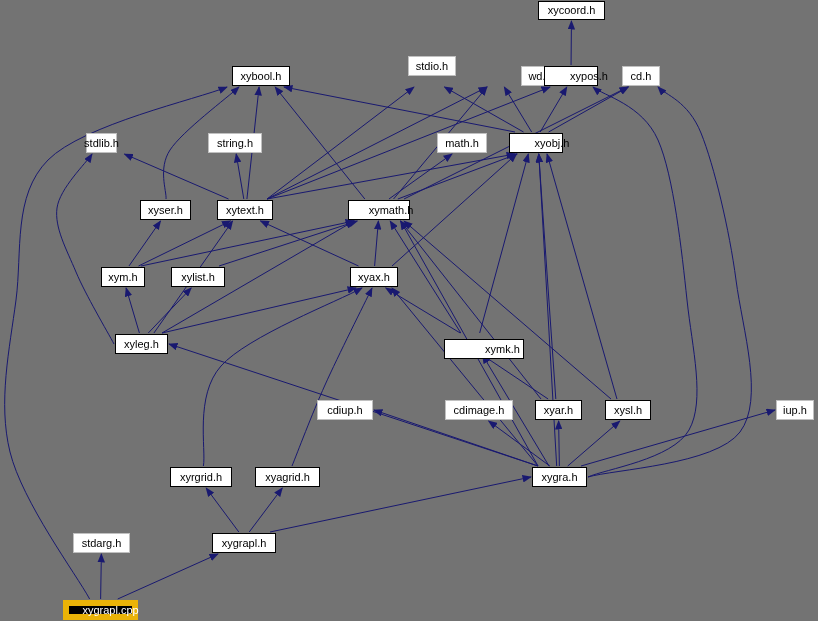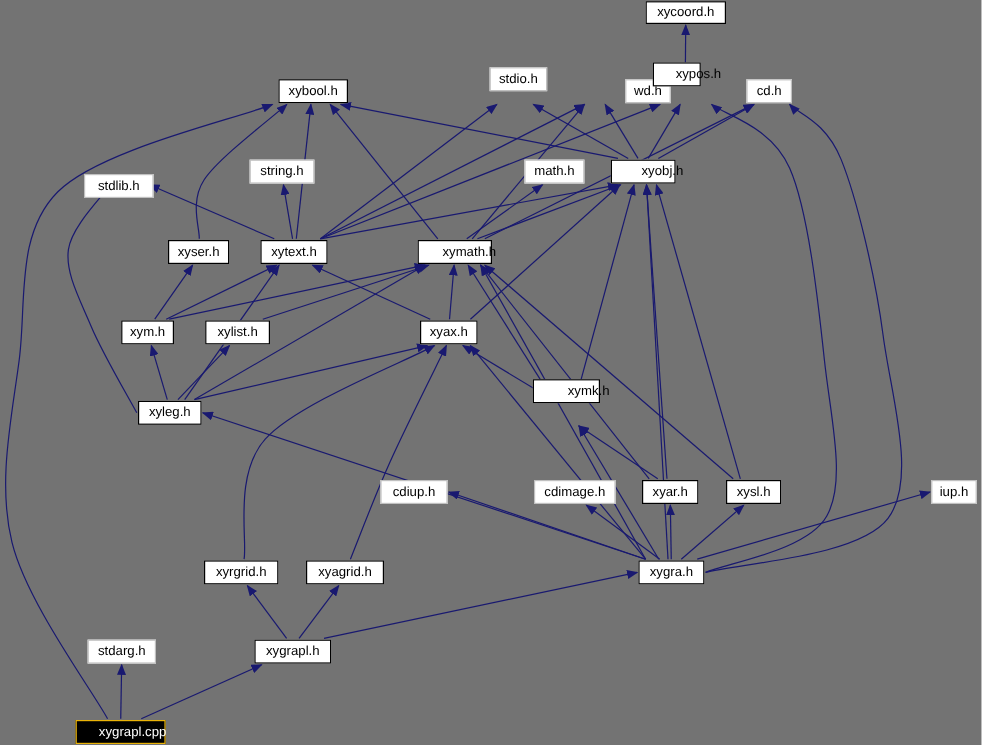--- a/index.html
+++ b/index.html
@@ -15,21 +15,21 @@
     position:absolute;
     box-sizing:border-box;
     display:flex;align-items:center;justify-content:center;
     font-size:11px;line-height:11px;
     background:#ffffff;color:#000000;
     white-space:nowrap;
     z-index:2;
   }
   .node.internal{border:1px solid #000000;}
   .node.external{border:1px solid #c0c0c0;}
-  .node.root{border:1px solid #eab308;background:#000000;color:#ffffff;padding-left:20px;}
+  .node.root{border:6px solid #eab308;background:#000000;color:#ffffff;padding-left:20px;}
 </style>
 </head>
 <body>
 
 <div class="canvas">
   <svg id="edge-layer" xmlns="http://www.w3.org/2000/svg">
     <defs>
       <marker id="arrow" viewBox="0 0 10 8" refX="9" refY="4" markerWidth="9.5" markerHeight="7.5" orient="auto">
         <path d="M0,0 L10,4 L0,8 Z" fill="#191970"></path>
       </marker>
@@ -95,34 +95,34 @@
         <path d="M100.62,599 L101.38,554" fill="none" stroke="#191970" stroke-width="1" marker-end="url(#arrow)"></path>
         <path d="M117.72,599 L218,554" fill="none" stroke="#191970" stroke-width="1" marker-end="url(#arrow)"></path>
         <path d="M89.64,599 C76.36666666666667,574.5 22.273333333333333,501.8333333333333 10,452 C-2.2733333333333334,402.1666666666667 9.666666666666668,348.6666666666667 16,300 C22.333333333333332,251.33333333333334 12.833333333333336,195.5 48,160 C83.16666666666666,124.5 197.16666666666666,99.16666666666667 227,87" fill="none" stroke="#191970" stroke-width="1" marker-end="url(#arrow)"></path>
       </g>
   </svg>
   <div id="node-layer">
       <div class="node internal" style="left: 538px; top: 1px; width: 67px; height: 19px;">xycoord.h</div>
       <div class="node internal" style="left: 232px; top: 66px; width: 58px; height: 20px;">xybool.h</div>
       <div class="node external" style="left: 408px; top: 56px; width: 48px; height: 20px; text-align: right;">stdio.h</div>
       <div class="node external" style="left: 481px; top: 66px; width: 38px; height: 20px; margin-left: 40px;">wd.h</div>
-      <div class="node internal" style="left: 544px; top: 52px; width: 40px; height: 20px; padding-left: 36px;">xypos.h</div>
+      <div class="node internal" style="left: 544px; top: 66px; width: 54px; height: 20px; padding-left: 36px;">xypos.h</div>
       <div class="node external" style="left: 622px; top: 66px; width: 38px; height: 20px;">cd.h</div>
-      <div class="node external" style="left: 70px; top: 133px; width: 58px; height: 20px; margin-top: 12px;">stdlib.h</div>
+      <div class="node external" style="left: 86px; top: 133px; width: 31px; height: 20px;">stdlib.h</div>
       <div class="node external" style="left: 208px; top: 133px; width: 54px; height: 20px;">string.h</div>
       <div class="node external" style="left: 437px; top: 133px; width: 50px; height: 20px;">math.h</div>
       <div class="node internal" style="left: 509px; top: 133px; width: 54px; height: 20px; padding-left: 32px;">xyobj.h</div>
       <div class="node internal" style="left: 140px; top: 200px; width: 51px; height: 20px;">xyser.h</div>
       <div class="node internal" style="left: 217px; top: 200px; width: 56px; height: 20px;">xytext.h</div>
       <div class="node internal" style="left: 348px; top: 200px; width: 62px; height: 20px; padding-left: 24px;">xymath.h</div>
       <div class="node internal" style="left: 101px; top: 267px; width: 44px; height: 20px; text-align: right;">xym.h</div>
       <div class="node internal" style="left: 171px; top: 267px; width: 54px; height: 20px;">xylist.h</div>
       <div class="node internal" style="left: 350px; top: 267px; width: 48px; height: 20px;">xyax.h</div>
       <div class="node internal" style="left: 115px; top: 334px; width: 53px; height: 20px;">xyleg.h</div>
-      <div class="node internal" style="left: 444px; top: 316px; width: 56px; height: 20px; padding-left: 37px;">xymk.h</div>
+      <div class="node internal" style="left: 444px; top: 339px; width: 80px; height: 20px; padding-left: 37px;">xymk.h</div>
       <div class="node external" style="left: 317px; top: 400px; width: 56px; height: 20px;">cdiup.h</div>
       <div class="node external" style="left: 445px; top: 400px; width: 68px; height: 20px;">cdimage.h</div>
       <div class="node internal" style="left: 535px; top: 400px; width: 47px; height: 20px;">xyar.h</div>
       <div class="node internal" style="left: 605px; top: 400px; width: 46px; height: 20px;">xysl.h</div>
       <div class="node external" style="left: 776px; top: 400px; width: 38px; height: 20px;">iup.h</div>
       <div class="node internal" style="left: 170px; top: 467px; width: 62px; height: 20px;">xyrgrid.h</div>
       <div class="node internal" style="left: 255px; top: 467px; width: 65px; height: 20px;">xyagrid.h</div>
       <div class="node internal" style="left: 532px; top: 467px; width: 55px; height: 20px;">xygra.h</div>
       <div class="node external" style="left: 73px; top: 533px; width: 57px; height: 20px;">stdarg.h</div>
       <div class="node internal" style="left: 212px; top: 533px; width: 64px; height: 20px;">xygrapl.h</div>

